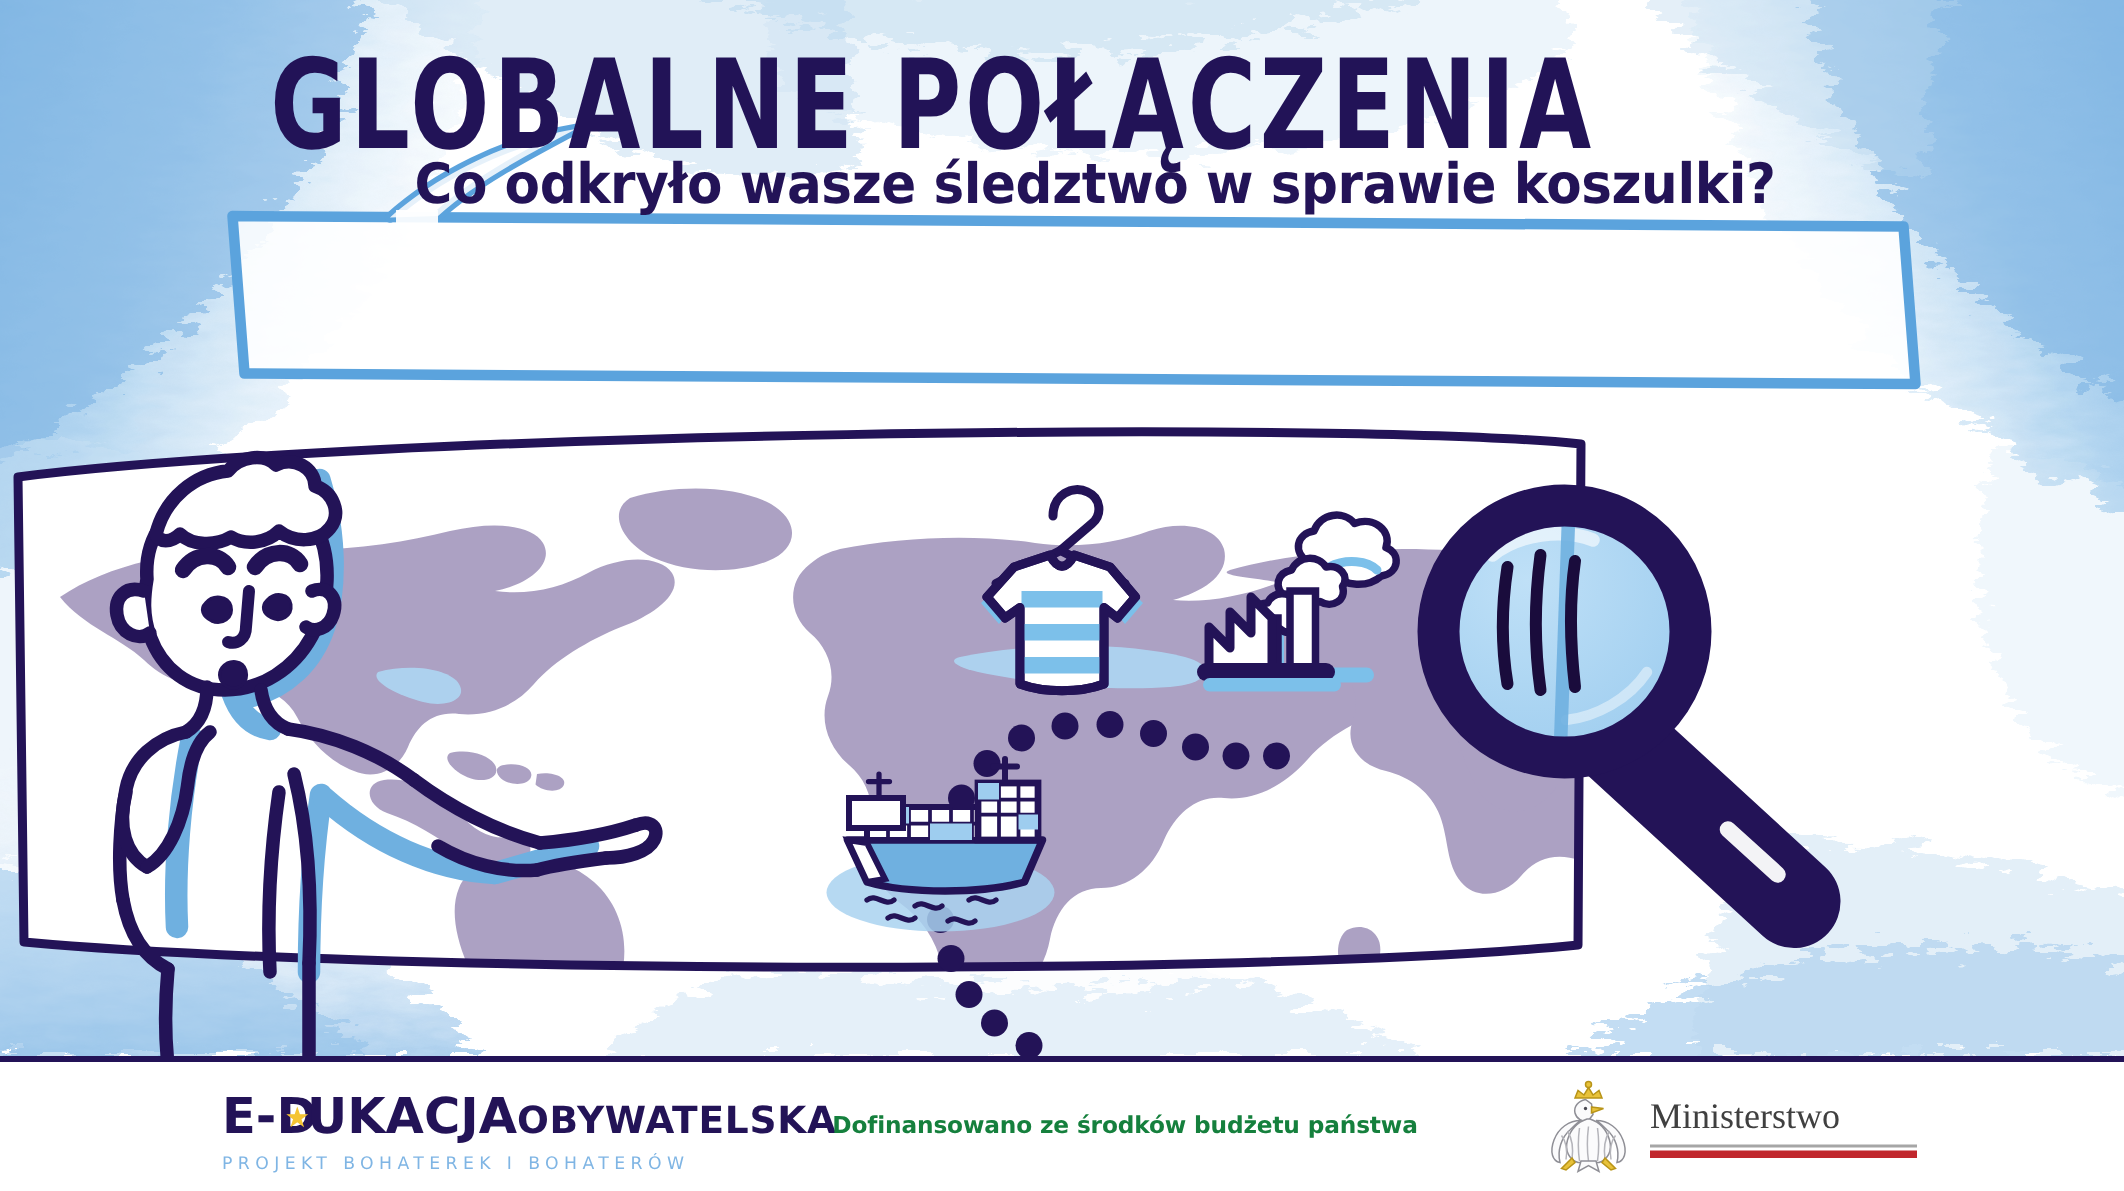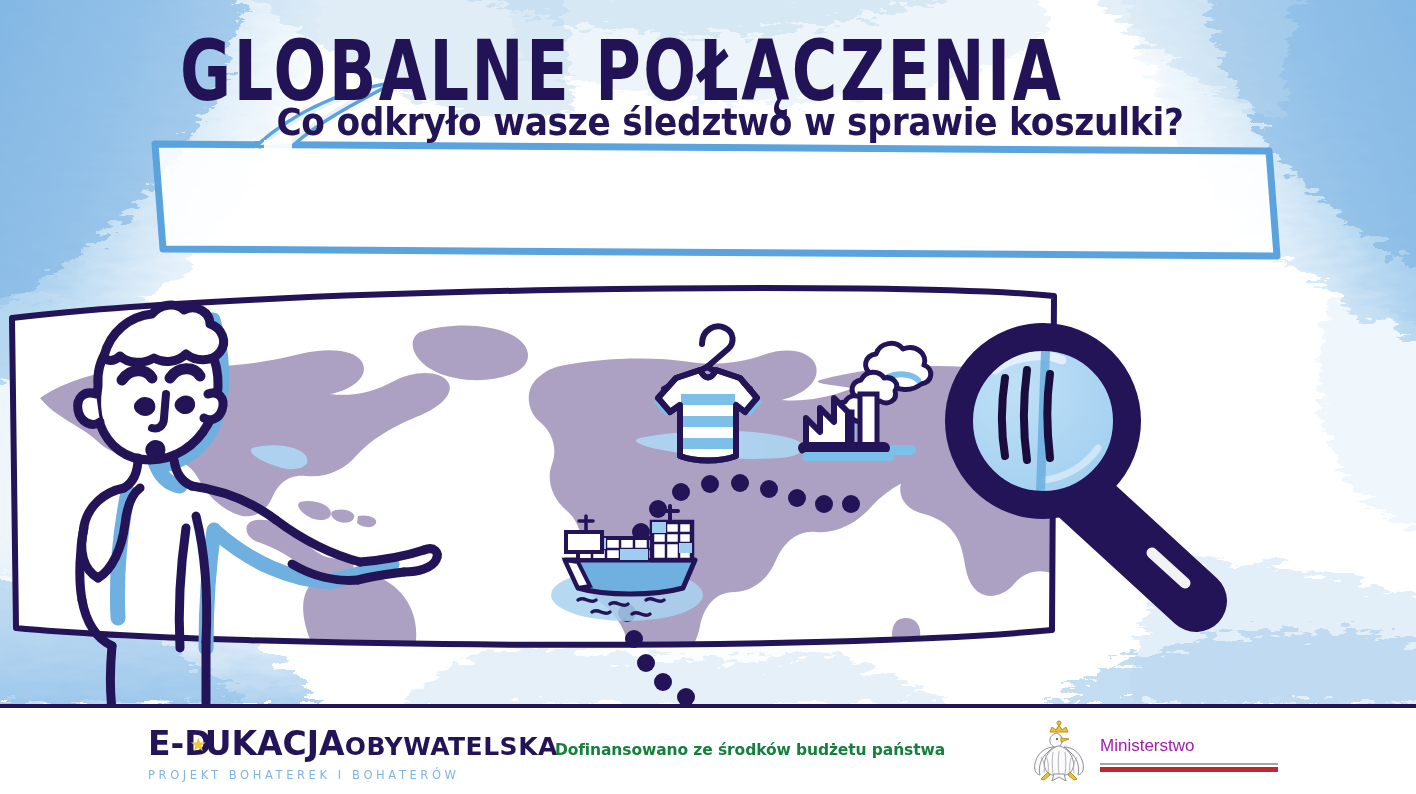--- a/index.html
+++ b/index.html
@@ -171,23 +171,23 @@
     height: 70px;
     z-index: 10;
     display: flex;
     align-items: center;
     gap: 12px;
   }
   #eagle { width: 58px; height: 64px; flex: 0 0 58px; }
   #eagle svg { display: block; width: 100%; height: 100%; }
   #ministry-text { position: relative; padding-top: 2px; }
   #ministry-line1, #ministry-line2 {
-    color: #a21caf;
-    font-family: Liberation Sans, sans-serif;
-    font-size: 17px;
+    color: #404040;
+    font-family: Liberation Serif, serif;
+    font-size: 24px;
     line-height: 25px;
     white-space: nowrap;
   }
   #ministry-bars { margin-top: 5px; width: 178px; }
   #ministry-bars .bar-gray { height: 2px; background: #a6a6a6; }
   #ministry-bars .bar-red { height: 5px; background: #c1272d; margin-top: 2px; }
 </style>
 </head>
 <body>
 

